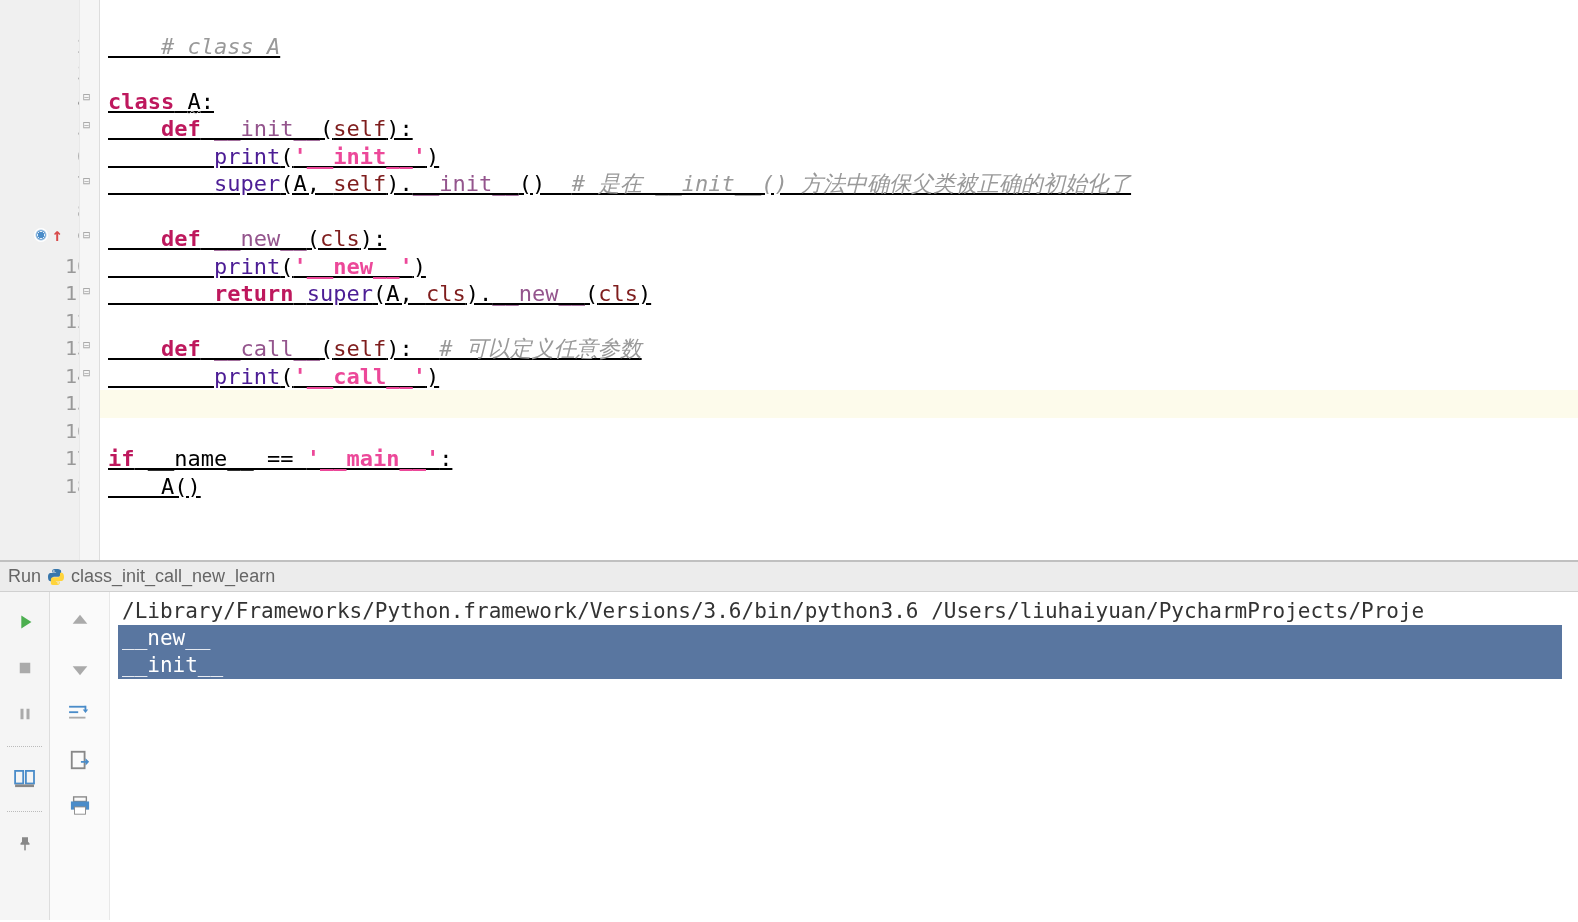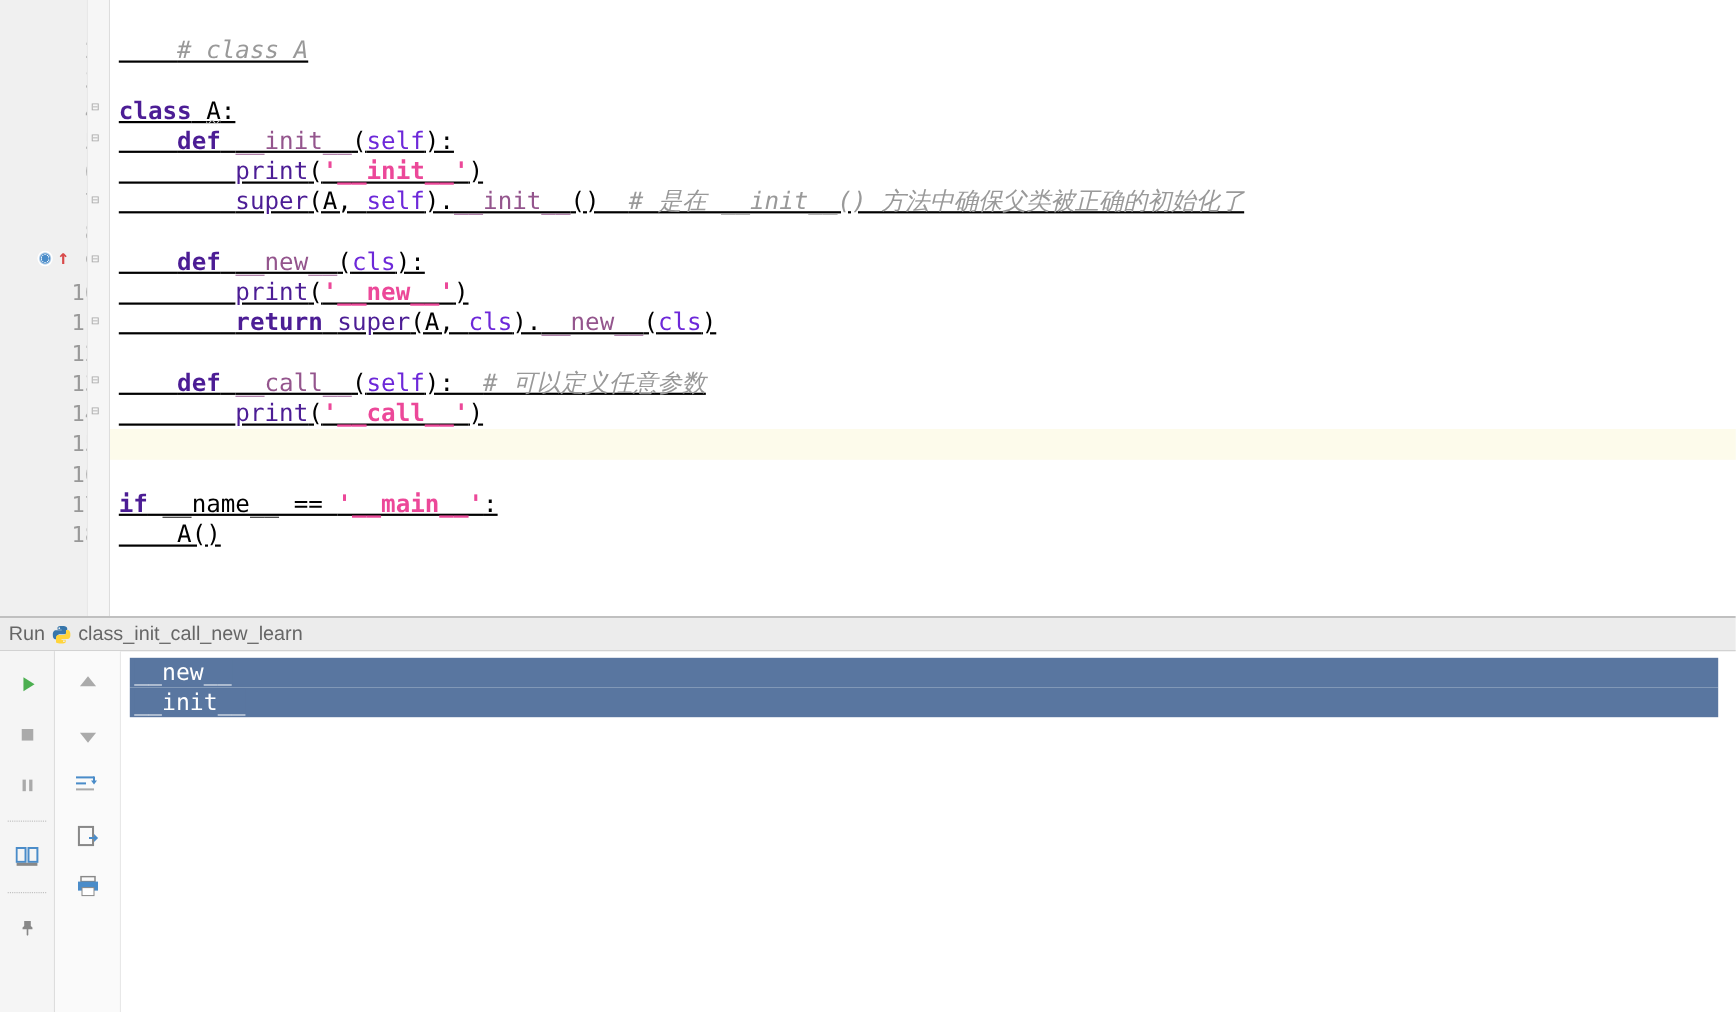--- a/index.html
+++ b/index.html
@@ -89,24 +89,24 @@
   height: 27.5px;
   line-height: 27.5px;
 }
 .code-line.highlight {
   background: #fdfbeb;
   margin-left: -8px;
   padding-left: 8px;
   margin-right: -8px;
   padding-right: 8px;
 }
-.kw { color: #4c1d95; font-weight: bold; }
+.kw { color: #be185d; font-weight: bold; }
 .cls { color: #000; }
 .fn { color: #94558d; }
-.param { color: #6d28d9; }
+.param { color: #7f1d1d; }
 .str { color: #ec4899; font-weight: bold; }
 .cmt { color: #999; font-style: italic; }
 .builtin { color: #4c1d95; }
 .underline { text-decoration: underline wavy #ccc; text-decoration-thickness: 1px; }
 .run-panel {
   border-top: 2px solid #c0c0c0;
   height: 360px;
   display: flex;
   flex-direction: column;
 }
@@ -304,18 +304,19 @@
       </div>
       <div class="tb-btn">
         <svg width="22" height="20" viewBox="0 0 24 22">
             <rect x="5" y="1" width="14" height="5" fill="none" stroke="#888" stroke-width="1.5"></rect>
             <rect x="2" y="6" width="20" height="9" fill="#4a8cc9"></rect>
             <rect x="6" y="12" width="12" height="8" fill="#fff" stroke="#888" stroke-width="1"></rect>
           </svg>
       </div>
     </div>
     <div class="console">
+      <div class="console-line">/Library/Frameworks/Python.framework/Versions/3.6/bin/python3.6 /Users/liuhaiyuan/PycharmProjects/Proje</div>
       <div class="console-line selected"><span class="sel-text">__new__</span></div>
       <div class="console-line selected"><span class="sel-text">__init__</span></div>
       <div class="console-line"></div>
     </div>
   </div>
 </div>
 
 </body></html>

